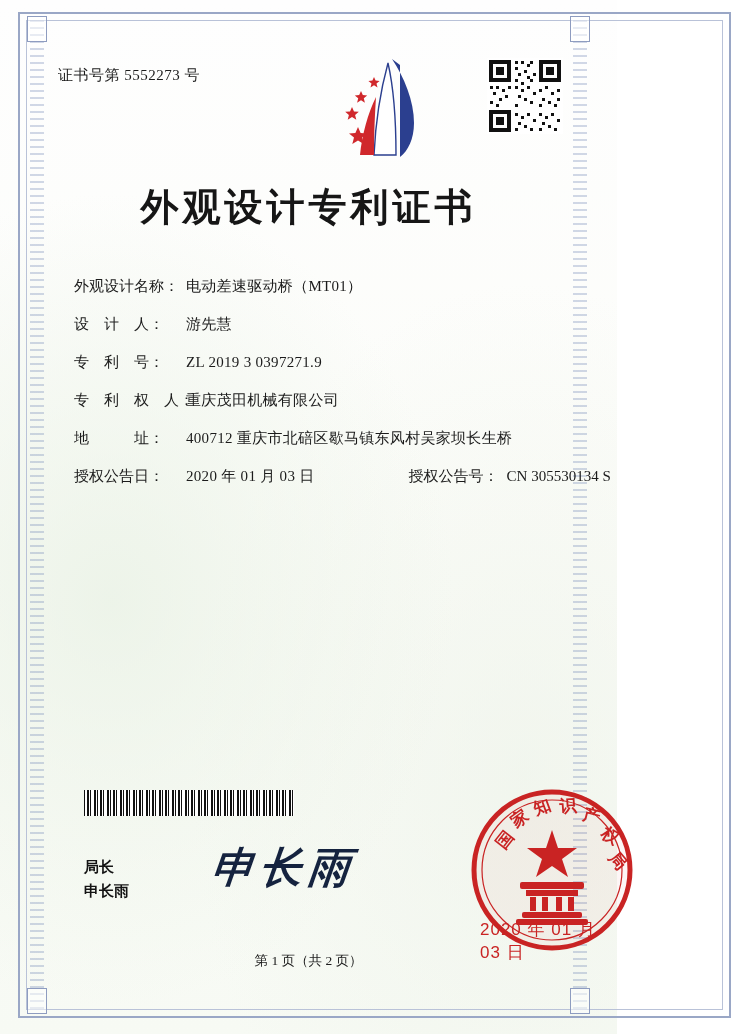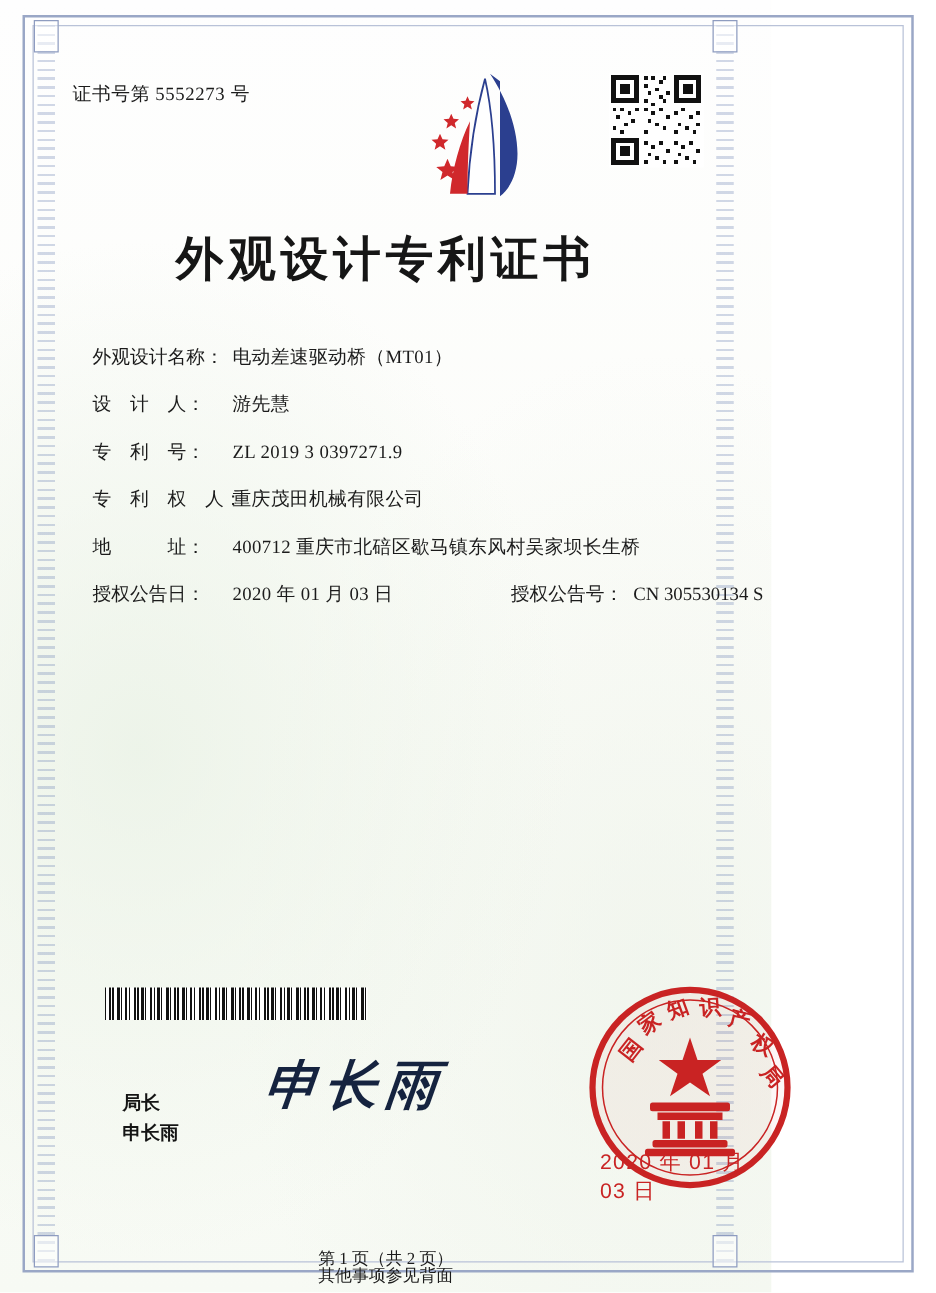--- a/index.html
+++ b/index.html
@@ -168,26 +168,25 @@
     background: repeating-linear-gradient(90deg,
       #111 0px, #111 1px, #fff 1px, #fff 3px,
       #111 3px, #111 5px, #fff 5px, #fff 6px,
       #111 6px, #111 7px, #fff 7px, #fff 10px,
       #111 10px, #111 12px, #fff 12px, #fff 13px);
   }
 
   
   .sig-label {
     position: absolute;
-    left: 98px; top: 855px;
+    left: 84px; top: 855px;
     font-size: 15px;
     line-height: 24px;
     color: #141414;
     font-weight: bold;
-    margin-top: 16px;
   }
   .sig-script {
     position: absolute;
     left: 212px; top: 840px;
     font-family: "Liberation Serif", serif;
     font-style: italic;
     font-weight: bold;
     font-size: 42px;
     letter-spacing: 6px;
     color: #15233f;
@@ -205,21 +204,21 @@
     left: 480px; top: 918px;
     font-size: 17px;
     letter-spacing: 1px;
     color: #c92424;
     font-family: "Liberation Sans", sans-serif;
   }
 
   
   .page-no {
     position: absolute;
-    left: 0; right: 0; top: 998px;
+    left: 0; right: 0; top: 952px;
     text-align: center;
     font-size: 13.5px;
     color: #1b1b1b;
   }
   .back-note {
     position: absolute;
     left: 0; right: 0; top: 1012px;
     text-align: center;
     font-size: 13.5px;
     color: #1b1b1b;
@@ -389,14 +388,13 @@
         <text transform="translate(114,33) rotate(14)">产</text>
         <text transform="translate(132,50) rotate(32)">权</text>
         <text transform="translate(140,72) rotate(50)">局</text>
       </g>
       <circle cx="84" cy="84" r="78" fill="rgba(201,36,36,0.04)"></circle>
     </svg>
   </div>
   <div class="seal-date">2020 年 01 月 03 日</div>
 
   <div class="page-no">第 1 页（共 2 页）</div>
-  <div class="back-note">其他事项参见背面</div>
 </div>
 
 </body></html>

